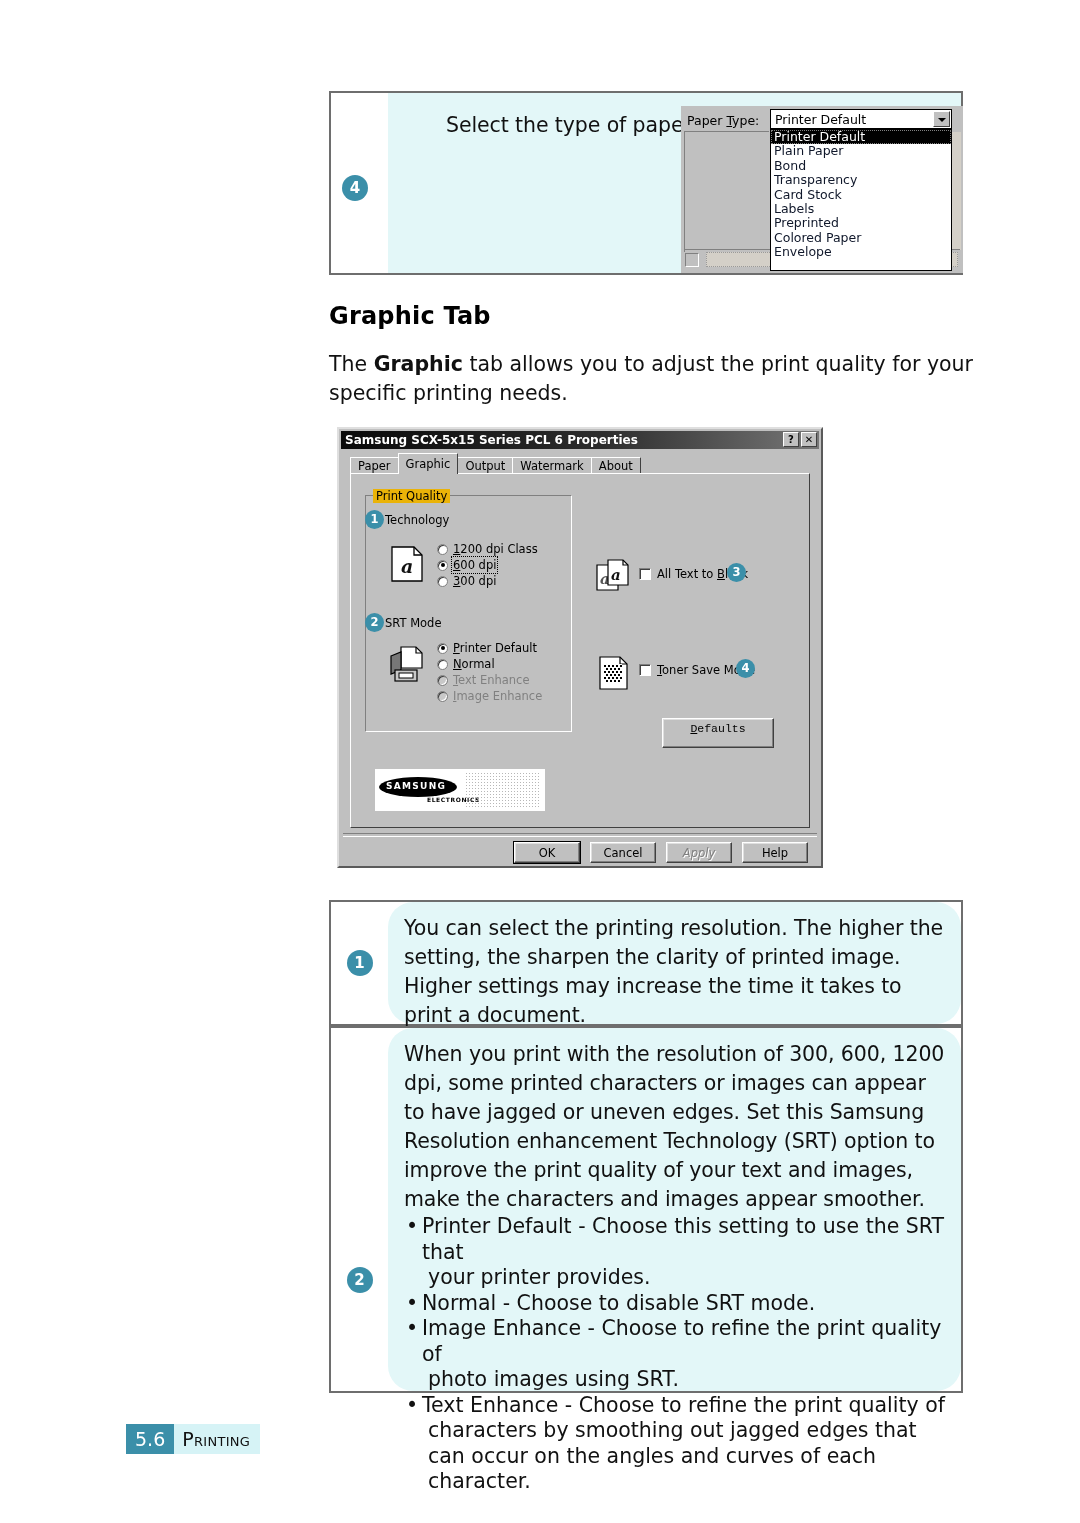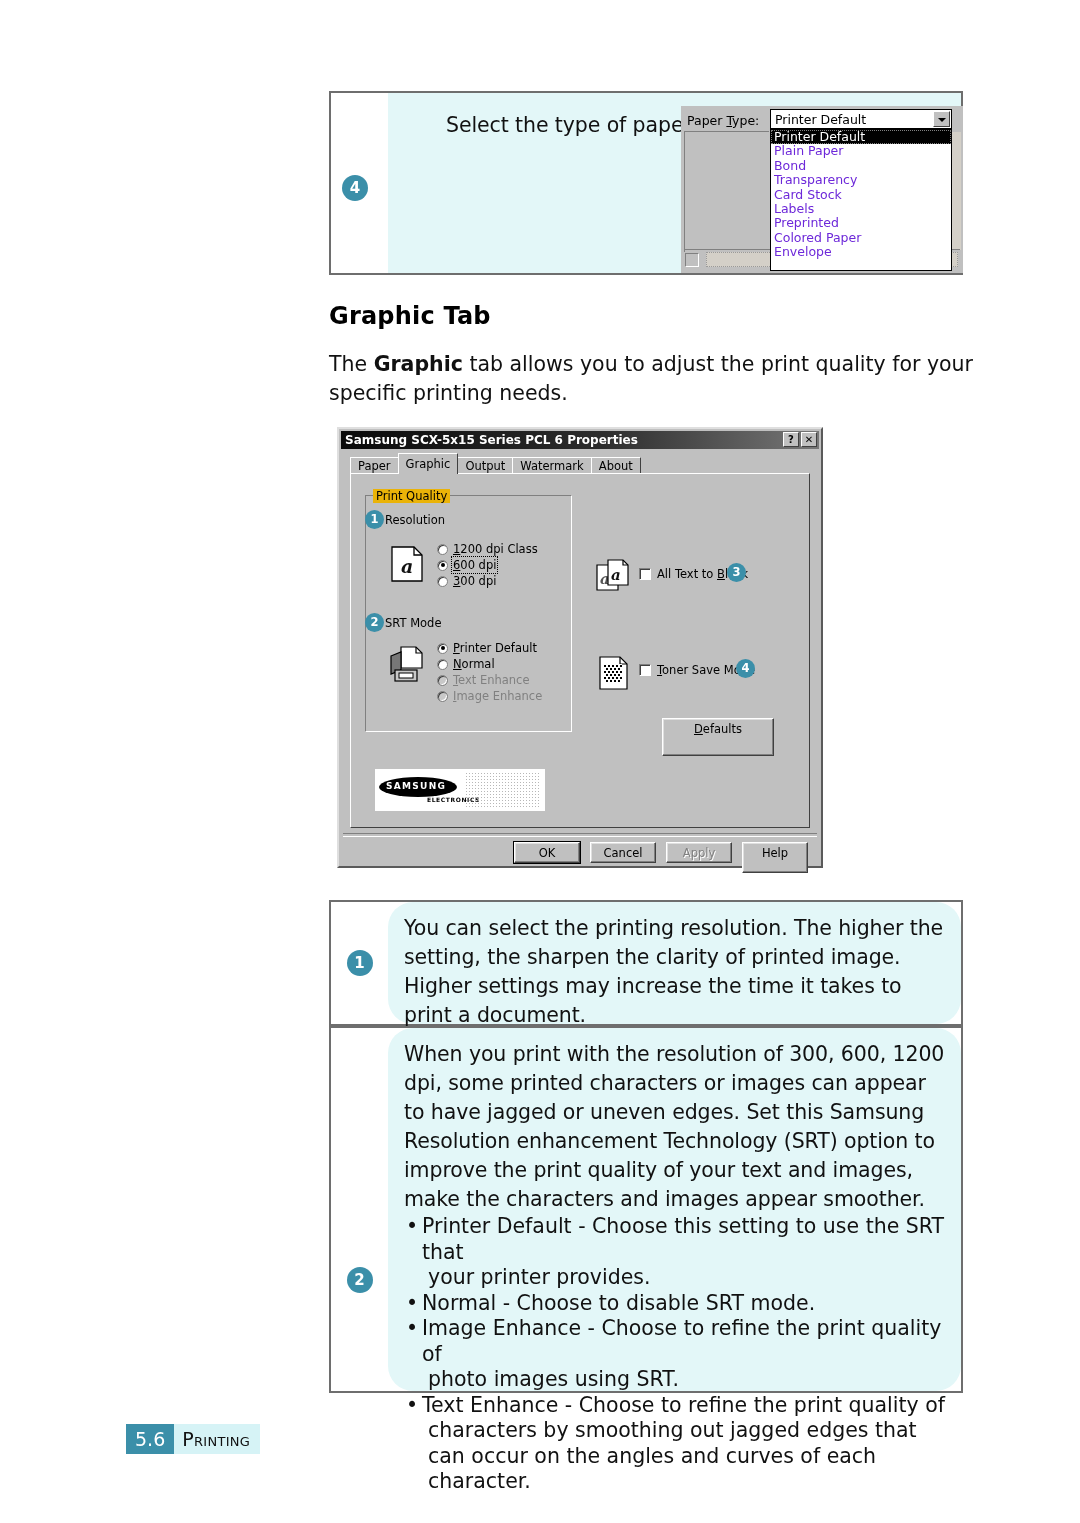--- a/index.html
+++ b/index.html
@@ -136,21 +136,21 @@
     height: 142px;
     background: #ffffff;
     border: 1px solid #000;
     box-sizing: border-box;
     overflow: hidden;
   }
   .ptype-list .item {
     font-size: 12.5px;
     line-height: 14.4px;
     padding-left: 3px;
-    color: #6d28d9;
+    color: #0f172a;
     white-space: nowrap;
   }
   .ptype-list .item.sel {
     background: #000000;
     color: #ffffff;
     outline: 1px dotted #808080;
     outline-offset: -1px;
   }
   .ptype-bg-l {
     position: absolute;
@@ -620,21 +620,21 @@
     <div class="tab">About</div>
   </div>
 
   <div class="tabpage">
 
     <div class="groupbox">
       <span class="gb-title">Print Quality</span>
     </div>
 
     <div class="dlg-badge" style="left:14px;top:36px;">1</div>
-    <div class="sublabel" style="left:34px;top:39px;">Resolution</div>
+    <div class="sublabel" style="left:34px;top:39px;">Technology</div>
 
     <span class="glyph" style="left:40px;top:72px;">
       <svg width="32" height="36" viewBox="0 0 32 36">
         <polygon points="1,1 23,1 31,9 31,35 1,35" fill="#ffffff" stroke="#000" stroke-width="1.3"></polygon>
         <polyline points="23,1 23,9 31,9" fill="none" stroke="#000" stroke-width="1.3"></polyline>
         <text x="10" y="27" font-family="DejaVu Serif, serif" font-style="italic" font-weight="bold" font-size="19" fill="#111">a</text>
       </svg>
     </span>
 
     <div class="optgroup" style="left:86px;top:67px;">
@@ -734,38 +734,38 @@
             <rect x="19" y="24" width="2" height="2"></rect>
         </g>
       </svg>
     </span>
     <div class="checkrow" style="left:288px;top:189px;">
       <span class="checkbox"></span>
       <span><u>T</u><span>oner Save Mode</span></span>
     </div>
     <div class="dlg-badge" style="left:385px;top:185px;">4</div>
 
-    <div class="winbtn" style="left:311px;top:244px;width:112px;height:38px;">
+    <div class="winbtn" style="left:311px;top:244px;width:112px;height:30px;font-family:Liberation Mono, monospace;">
       <u>D</u><span>efaults</span>
     </div>
 
     <div class="samsung-logo">
       <div class="ellipse"></div>
       <div class="word">SAMSUNG</div>
       <div class="sub">ELECTRONICS</div>
       <div class="dither"></div>
     </div>
   </div>
 
   <div class="dlg-sep"></div>
 
   <div class="winbtn default" style="left:175px;top:413px;width:66px;height:21px;">OK</div>
   <div class="winbtn" style="left:251px;top:413px;width:66px;height:21px;">Cancel</div>
-  <div class="winbtn disabled" style="left:327px;top:413px;width:66px;height:21px;">Apply</div>
-  <div class="winbtn" style="left:403px;top:413px;width:66px;height:31px;">Help</div>
+  <div class="winbtn disabled" style="left:327px;top:413px;width:66px;height:21px;font-style:italic;">Apply</div>
+  <div class="winbtn" style="left:403px;top:413px;width:66px;height:21px;">Help</div>
 </div>
 
 <div class="callout note" id="note1">
   <div class="callout-gutter">
     <div class="badge">1</div>
   </div>
   <div class="callout-body">
     <div class="ctext">You can select the printing resolution. The higher the setting, the sharpen the clarity of printed image. Higher settings may increase the time it takes to print a document.</div>
   </div>
 </div>

